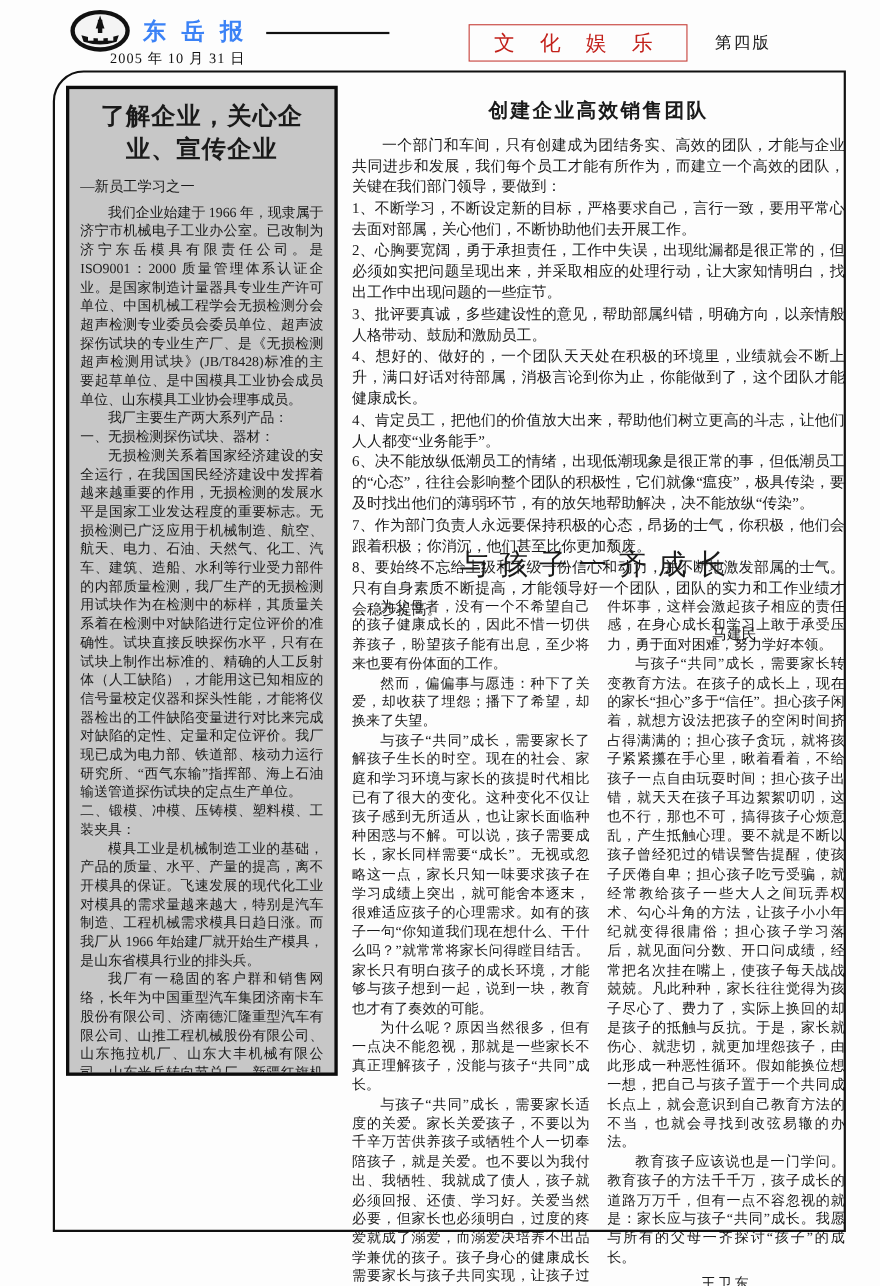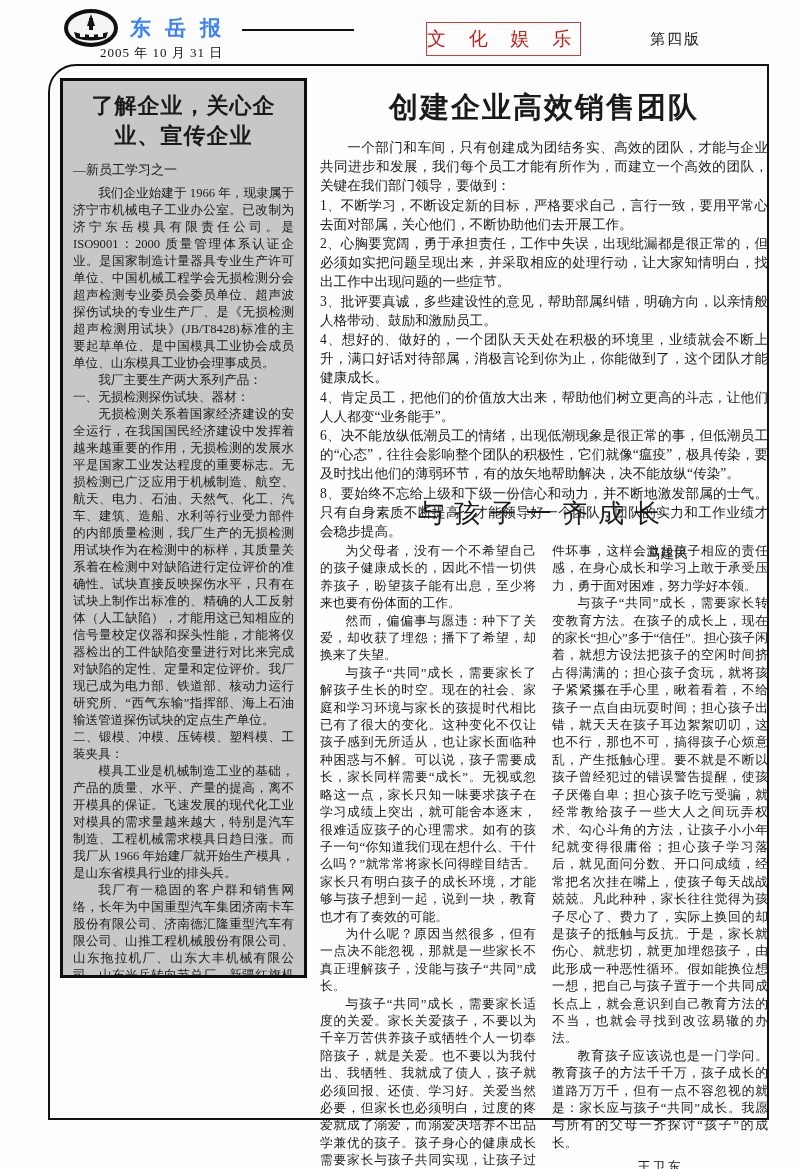--- a/index.html
+++ b/index.html
@@ -8,39 +8,39 @@
   .abs { position:absolute; }
 
   
   .page-frame { left:48px; top:64px; width:721px; height:1056px;
     border:2px solid #111; border-top-left-radius:28px; background:transparent; }
   .masthead-logo { left:62px; top:8px; width:58px; height:40px; }
   .paper-name { left:130px; top:14px; font-family:"Liberation Sans",sans-serif;
     font-weight:bold; font-size:21px; color:#3b82f6; letter-spacing:14px; white-space:nowrap; }
   .name-rule { left:242px; top:29px; width:112px; height:2px; background:#111; }
   .header-date { left:100px; top:44px; font-size:13px; color:#111; letter-spacing:1px; }
-  .section-box { left:426px; top:22px; padding:3px 0; border:1px solid #c63f38;
+  .section-box { left:426px; top:22px; padding:3px 22px; border:1px solid #c63f38;
     color:#c2201a; font-size:19px; letter-spacing:9px; white-space:nowrap;
     font-family:"Liberation Serif",serif; }
   .page-number { left:650px; top:30px; font-size:15px; letter-spacing:2px; }
 
   
   .sidebar { left:60px; top:78px; width:247px; height:900px; background:#c7c7c7;
     border:3px solid #0d0d0d; padding:10px 10px 6px 10px; overflow:hidden; }
   .sidebar h1 { font-family:"Liberation Sans",sans-serif; font-weight:bold;
     font-size:22px; line-height:30px; text-align:center; letter-spacing:1px; margin-bottom:10px; }
   .sidebar .subtitle { text-align:left; font-size:13px; margin-bottom:6px; }
   .sidebar p { font-size:12.6px; line-height:17px; text-align:justify; }
   .sidebar p.ind { text-indent:2em; }
   .sidebar .byline { text-align:center; font-size:12.6px; line-height:18px; margin-top:2px; }
 
   
   .article1 { left:320px; top:88px; width:448px; }
   .article1 h2 { font-family:"Liberation Sans",sans-serif; font-weight:bold;
-    font-size:29px; text-align:center; letter-spacing:2px; margin-bottom:10px; }
+    font-size:18px; text-align:center; letter-spacing:2px; margin-bottom:10px; }
   .article1 p { font-size:13.6px; line-height:19.2px; text-align:justify; }
   .article1 p.ind { text-indent:2em; }
   .article1 .sig { text-align:right; padding-right:80px; margin-top:4px; font-size:13.6px; }
 
   .article2 { left:320px; top:496px; width:448px; }
   .article2 h2 { font-family:"Liberation Serif",serif; font-weight:normal;
     font-size:26px; text-align:center; letter-spacing:10px; margin-bottom:12px; }
   .cols { display:flex; gap:16px; }
   .col { width:216px; }
   .col p { font-size:12.8px; line-height:17.4px; text-align:justify; }
@@ -84,20 +84,21 @@
 
 <div class="abs article1">
   <h2>创建企业高效销售团队</h2>
   <p class="ind">一个部门和车间，只有创建成为团结务实、高效的团队，才能与企业共同进步和发展，我们每个员工才能有所作为，而建立一个高效的团队，关键在我们部门领导，要做到：</p>
   <p>1、不断学习，不断设定新的目标，严格要求自己，言行一致，要用平常心去面对部属，关心他们，不断协助他们去开展工作。</p>
   <p>2、心胸要宽阔，勇于承担责任，工作中失误，出现纰漏都是很正常的，但必须如实把问题呈现出来，并采取相应的处理行动，让大家知情明白，找出工作中出现问题的一些症节。</p>
   <p>3、批评要真诚，多些建设性的意见，帮助部属纠错，明确方向，以亲情般人格带动、鼓励和激励员工。</p>
   <p>4、想好的、做好的，一个团队天天处在积极的环境里，业绩就会不断上升，满口好话对待部属，消极言论到你为止，你能做到了，这个团队才能健康成长。</p>
   <p>4、肯定员工，把他们的价值放大出来，帮助他们树立更高的斗志，让他们人人都变“业务能手”。</p>
   <p>6、决不能放纵低潮员工的情绪，出现低潮现象是很正常的事，但低潮员工的“心态”，往往会影响整个团队的积极性，它们就像“瘟疫”，极具传染，要及时找出他们的薄弱环节，有的放矢地帮助解决，决不能放纵“传染”。</p>
+  <p>7、作为部门负责人永远要保持积极的心态，昂扬的士气，你积极，他们会跟着积极；你消沉，他们甚至比你更加颓废。</p>
   <p>8、要始终不忘给上级和下级一份信心和动力，并不断地激发部属的士气。只有自身素质不断提高，才能领导好一个团队，团队的实力和工作业绩才会稳步提高。</p>
   <div class="sig">马建民</div>
 </div>
 
 <div class="abs article2">
   <h2>与孩子一齐成长</h2>
   <div class="cols">
     <div class="col">
       <p class="ind">为父母者，没有一个不希望自己的孩子健康成长的，因此不惜一切供养孩子，盼望孩子能有出息，至少将来也要有份体面的工作。</p>
       <p class="ind">然而，偏偏事与愿违：种下了关爱，却收获了埋怨；播下了希望，却换来了失望。</p>

